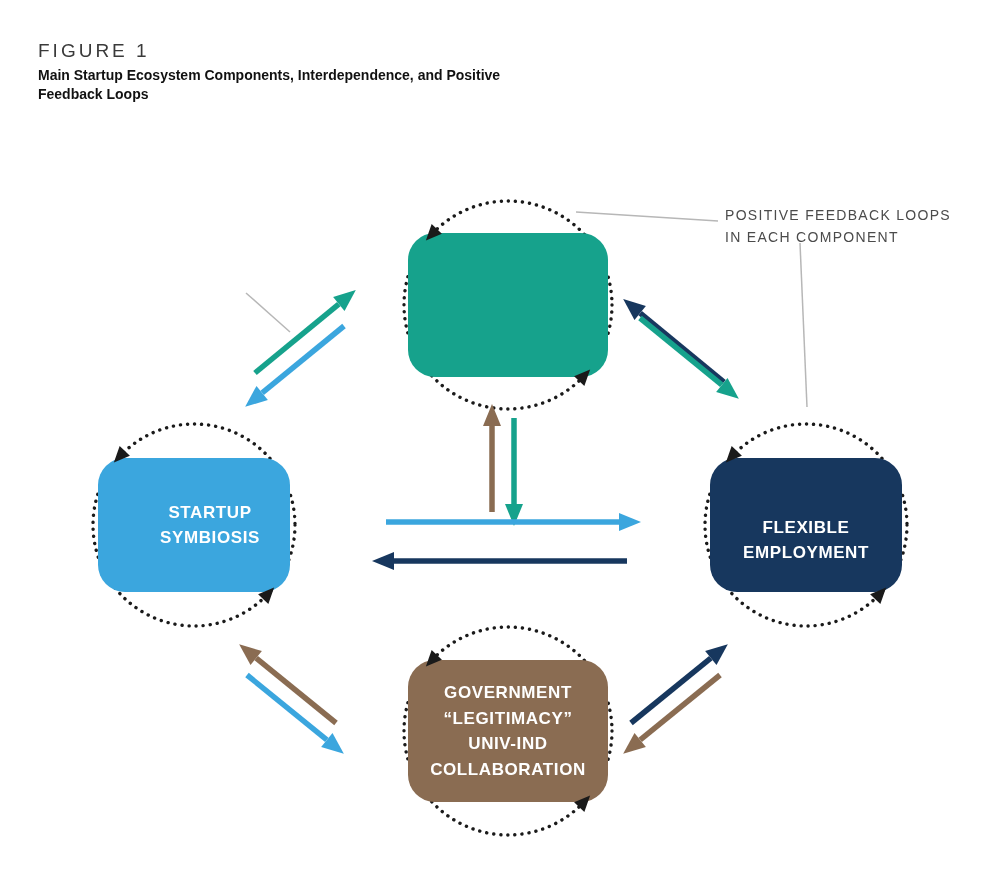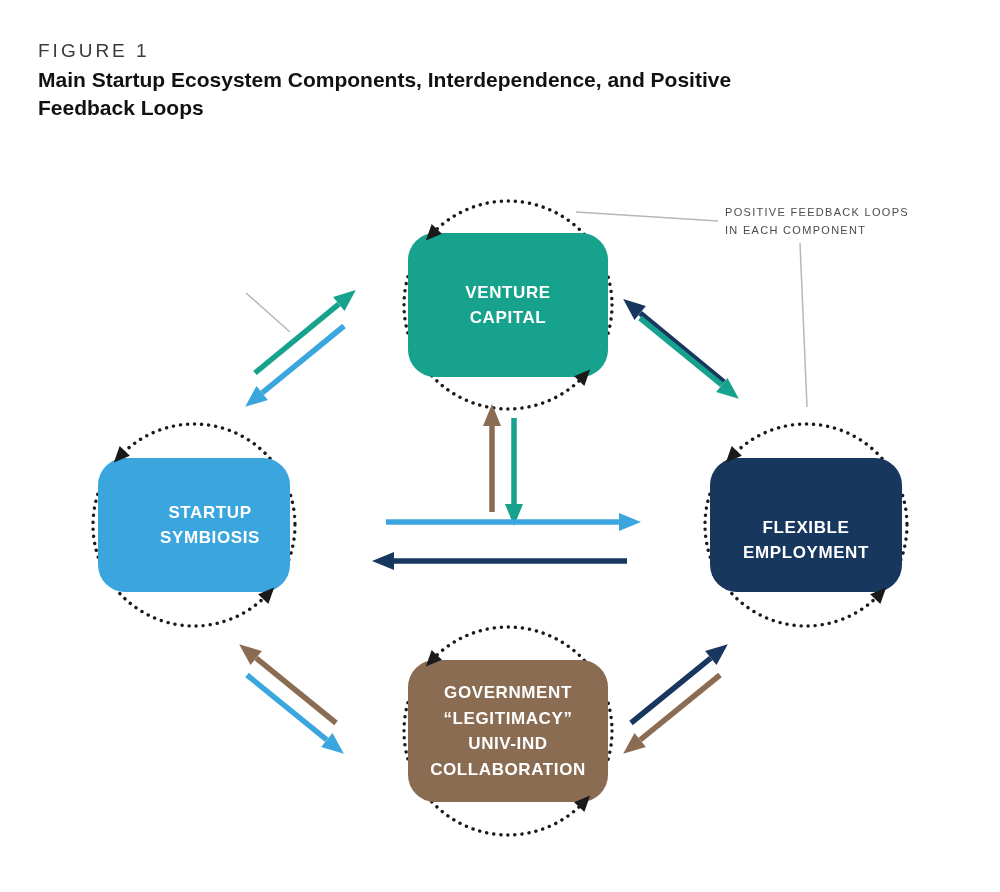--- a/index.html
+++ b/index.html
@@ -13,25 +13,25 @@
   .abs{position:absolute;}
   .pre{white-space:pre-line;}
 
   .fig-label{
     left:38px;top:40px;
     font-size:19px;letter-spacing:3px;
     color:#3a3a3a;font-weight:400;
   }
   .fig-title{
     left:38px;top:66px;width:840px;
-    font-size:21px;font-weight:bold;color:#111111;
+    font-size:14px;font-weight:bold;color:#111111;
     line-height:1.35;
   }
   .annotation{
-    font-size:11px;letter-spacing:1.3px;
+    font-size:14px;letter-spacing:1.3px;
     color:#4b4b4b;line-height:1.6;
   }
   .ann-left{left:115px;top:221px;}
   .ann-right{left:725px;top:204px;}
 
   .node-label{
     display:flex;align-items:center;justify-content:center;
     text-align:center;color:#ffffff;font-weight:bold;
     font-size:17px;letter-spacing:0.6px;line-height:1.5;
     pointer-events:none;
@@ -145,22 +145,20 @@
     </g>
   </svg>
 
   <div class="abs fig-label">FIGURE 1</div>
   <div class="abs fig-title pre">Main Startup Ecosystem Components, Interdependence, and Positive
 Feedback Loops</div>
 
   <div class="abs annotation ann-right pre">POSITIVE FEEDBACK LOOPS
 IN EACH COMPONENT</div>
 
-  <div class="abs node-label pre lbl-vc">VENTURE
-CAPITAL</div>
   <div class="abs node-label pre lbl-ss">STARTUP
 SYMBIOSIS</div>
   <div class="abs node-label pre lbl-fe">FLEXIBLE
 EMPLOYMENT</div>
   <div class="abs node-label pre lbl-gov">GOVERNMENT
 “LEGITIMACY”
 UNIV-IND
 COLLABORATION</div>
 
 </div>

